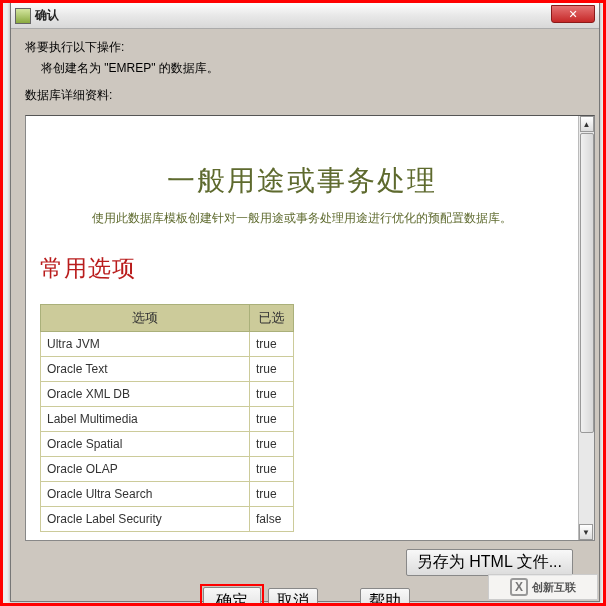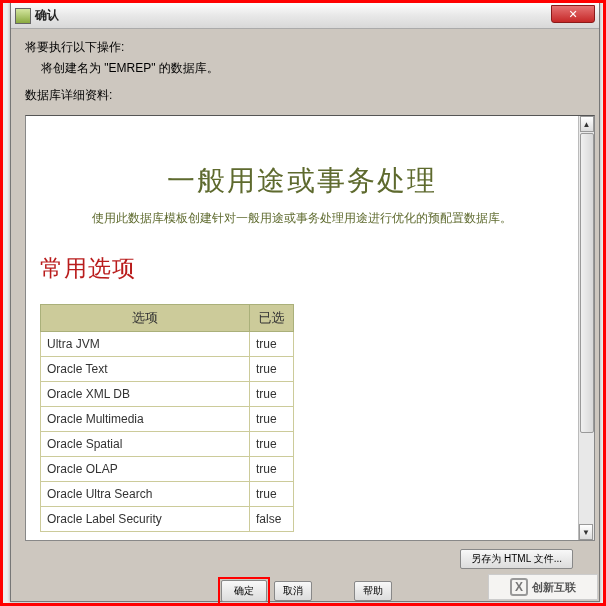--- a/index.html
+++ b/index.html
@@ -23,21 +23,21 @@
 .sub-title { font-family: SimSun, serif; font-size: 12px; color: #5e6a2e; text-align: center; margin-bottom: 26px; }
 .section { font-family: Liberation Serif, serif; font-size: 23px; color: #b91c1c; margin-bottom: 20px; letter-spacing: 1px; }
 table { border-collapse: collapse; width: 254px; }
 th { background: #cccb9a; border: 1px solid #aab07a; padding: 4px 6px; font-family: SimSun, serif; font-size: 13px; color: #333; font-weight: normal; text-align: center; }
 th.opt { width: 210px; }
 th.sel { width: 44px; }
 td { border: 1px solid #cccb9a; padding: 5px 6px; font-family: Tahoma, sans-serif; font-size: 12px; color: #333; background: #fff; }
 td.sel { text-align: left; }
 .bottom-row { display: flex; justify-content: flex-end; padding-right: 12px; margin-bottom: 8px; }
 .btn-row { display: flex; align-items: center; justify-content: center; gap: 4px; padding-bottom: 4px; }
-button { font-family: SimSun, sans-serif; font-size: 10px; background: linear-gradient(#f8f8f8,#dcdcdc); border: 1px solid #888; border-radius: 2px; padding: 2px 8px; cursor: pointer; }
+button { font-family: SimSun, sans-serif; font-size: 16px; background: linear-gradient(#f8f8f8,#dcdcdc); border: 1px solid #888; border-radius: 2px; padding: 2px 8px; cursor: pointer; }
 .save-btn { padding: 2px 10px; }
 .ok-btn { padding: 3px 12px; }
 .red-box { border: 2px solid #ff0000; display: inline-block; padding: 1px; }
 .gap { width: 34px; display: inline-block; }
 .watermark { position: absolute; right: 8px; bottom: 6px; width: 110px; height: 26px; background: rgba(255,255,255,0.8); border: 1px solid #ccc; display: flex; align-items: center; justify-content: center; font-size: 11px; color: #555; font-weight: bold; z-index: 200; }
 .watermark .c { width: 18px; height: 18px; border: 2px solid #999; border-radius: 3px; display: inline-flex; align-items: center; justify-content: center; margin-right: 4px; font-size: 12px; color: #777; }
 </style>
 </head>
 <body>
 
@@ -73,21 +73,21 @@
               </tr>
               <tr>
                 <td>Oracle Text</td>
                 <td class="sel">true</td>
               </tr>
               <tr>
                 <td>Oracle XML DB</td>
                 <td class="sel">true</td>
               </tr>
               <tr>
-                <td>Oracle Multimedia</td>
+                <td>Label Multimedia</td>
                 <td class="sel">true</td>
               </tr>
               <tr>
                 <td>Oracle Spatial</td>
                 <td class="sel">true</td>
               </tr>
               <tr>
                 <td>Oracle OLAP</td>
                 <td class="sel">true</td>
               </tr>

